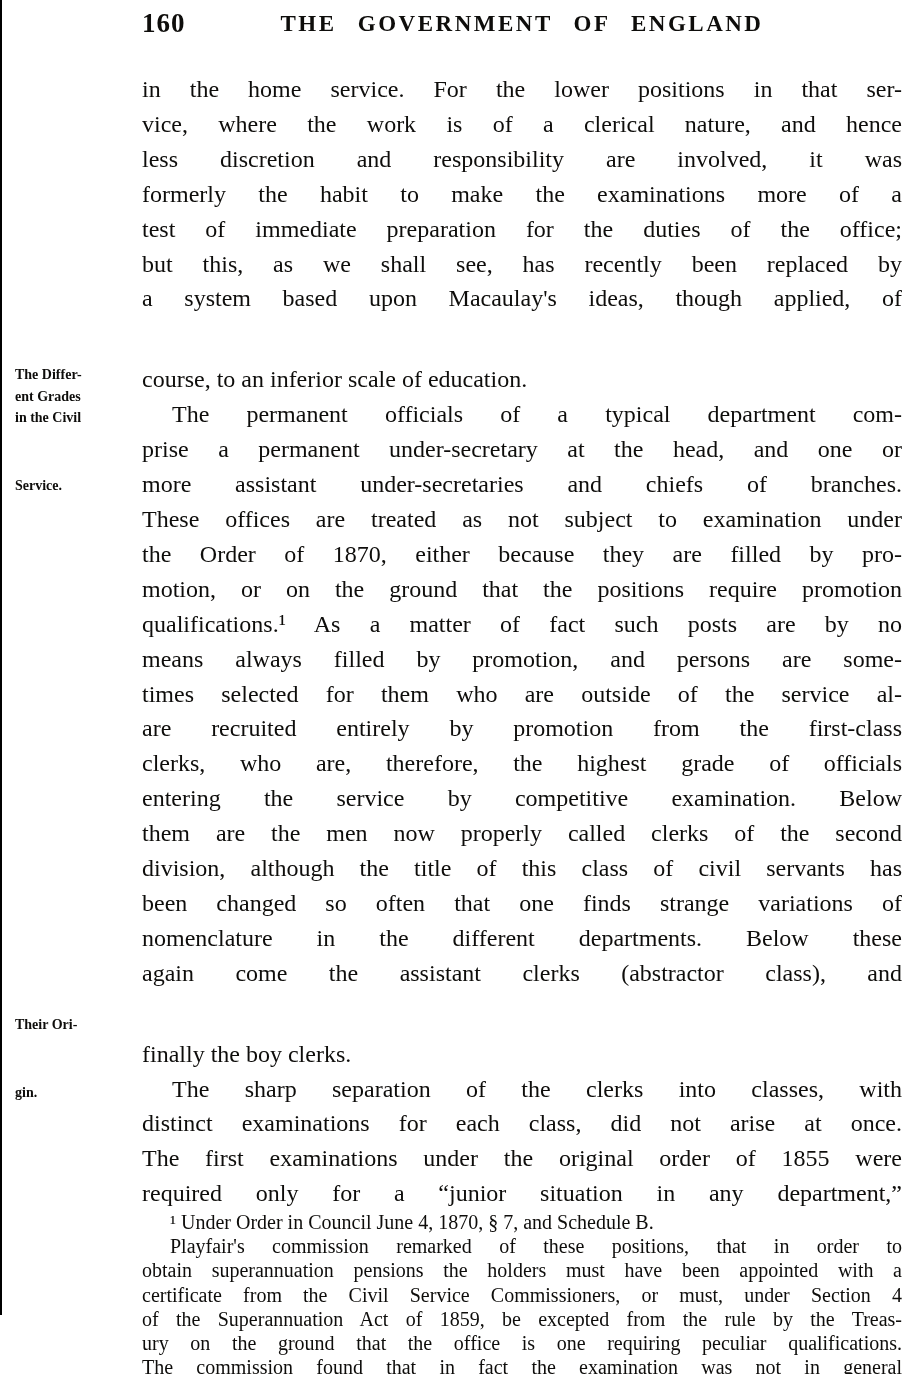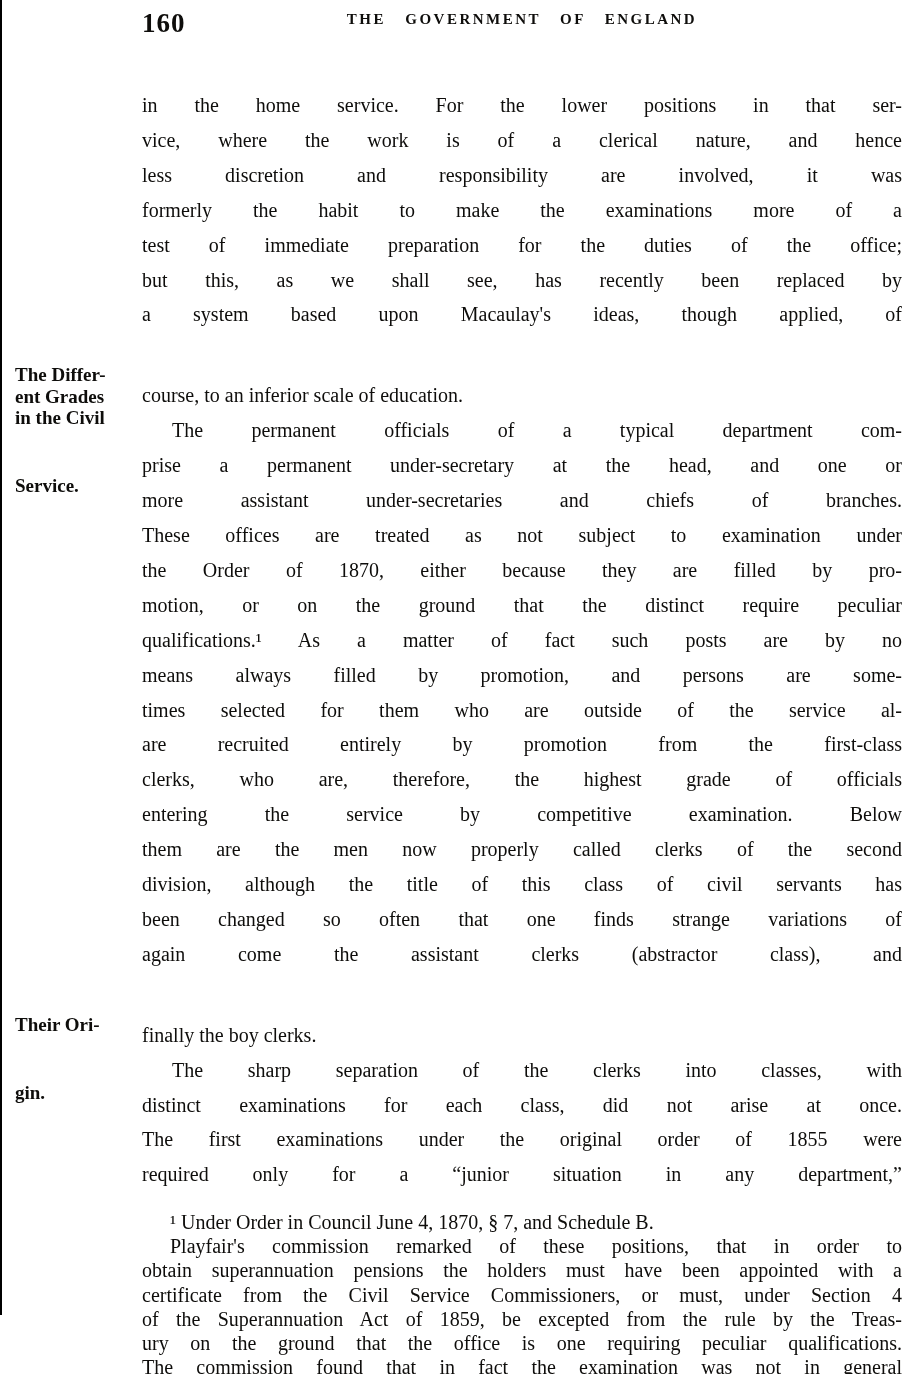--- a/index.html
+++ b/index.html
@@ -23,44 +23,44 @@
     left: 142px; top: 8px;
     font-size: 27px;
     font-weight: 700;
     letter-spacing: 1px;
   }
   .running-header {
     position: absolute;
     left: 142px; top: 11px;
     width: 760px;
     text-align: center;
-    font-size: 15px;
+    font-size: 23px;
     font-weight: 700;
     letter-spacing: 2.5px;
     word-spacing: 13px;
     white-space: nowrap;
   }
   .text-col {
     position: absolute;
-    left: 142px; top: 88px;
+    left: 142px; top: 72px;
     width: 760px;
-    font-size: 20px;
+    font-size: 24px;
     line-height: 34.9px;
   }
   .line {
     text-align: justify;
     text-align-last: justify;
   }
   .line.endline { text-align-last: left; margin-top: 46px; }
   .indent .line:first-child { text-indent: 30px; }
   .margin-note {
     position: absolute;
     left: 15px;
     width: 124px;
-    font-size: 19px;
+    font-size: 14px;
     line-height: 21.5px;
     font-weight: 700;
   }
   .margin-note .line { text-align: left; text-align-last: left; }
   .note1 { top: 364px; }
   .note2 { top: 1014px; }
   .footnotes {
     position: absolute;
     left: 142px; top: 1164px;
     width: 760px;
@@ -99,30 +99,31 @@
         <div class="line">but this, as we shall see, has recently been replaced by</div>
         <div class="line">a system based upon Macaulay's ideas, though applied, of</div>
         <div class="line endline">course, to an inferior scale of education.</div>
       </div>
     <div class="para indent">
         <div class="line">The permanent officials of a typical department com-</div>
         <div class="line">prise a permanent under-secretary at the head, and one or</div>
         <div class="line">more assistant under-secretaries and chiefs of branches.</div>
         <div class="line">These offices are treated as not subject to examination under</div>
         <div class="line">the Order of 1870, either because they are filled by pro-</div>
-        <div class="line">motion, or on the ground that the distinct require peculiar</div>
+        <div class="line">motion, or on the ground that the positions require promotion</div>
         <div class="line">qualifications.¹  As a matter of fact such posts are by no</div>
         <div class="line">means always filled by promotion, and persons are some-</div>
         <div class="line">times selected for them who are outside of the service al-</div>
         <div class="line">are recruited entirely by promotion from the first-class</div>
         <div class="line">clerks, who are, therefore, the highest grade of officials</div>
         <div class="line">entering the service by competitive examination.  Below</div>
         <div class="line">them are the men now properly called clerks of the second</div>
         <div class="line">division, although the title of this class of civil servants has</div>
         <div class="line">been changed so often that one finds strange variations of</div>
+        <div class="line">nomenclature in the different departments.  Below these</div>
         <div class="line">again come the assistant clerks (abstractor class), and</div>
         <div class="line endline">finally the boy clerks.</div>
       </div>
     <div class="para indent">
         <div class="line">The sharp separation of the clerks into classes, with</div>
         <div class="line">distinct examinations for each class, did not arise at once.</div>
         <div class="line">The first examinations under the original order of 1855 were</div>
         <div class="line">required only for a “junior situation in any department,”</div>
       </div>
   </div>

